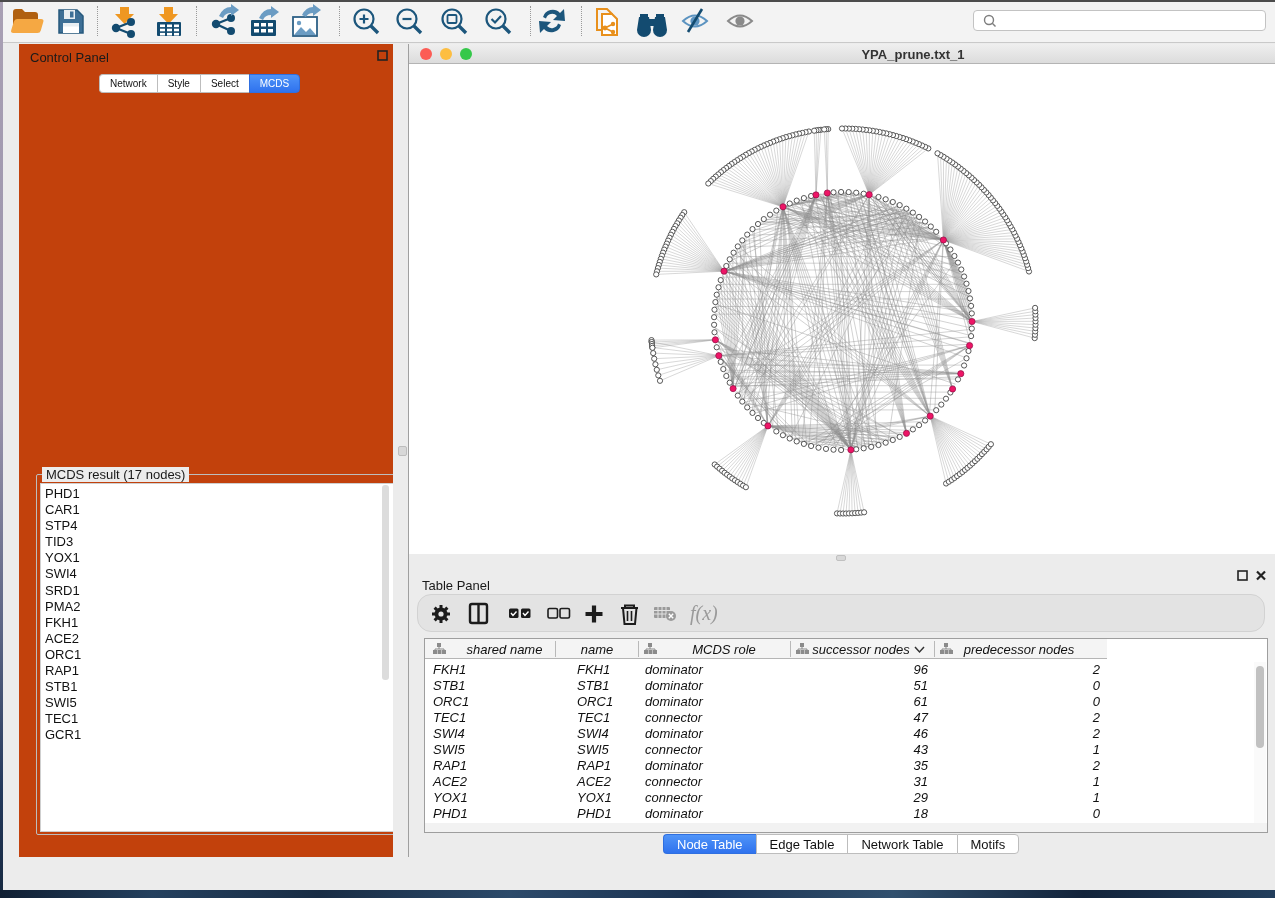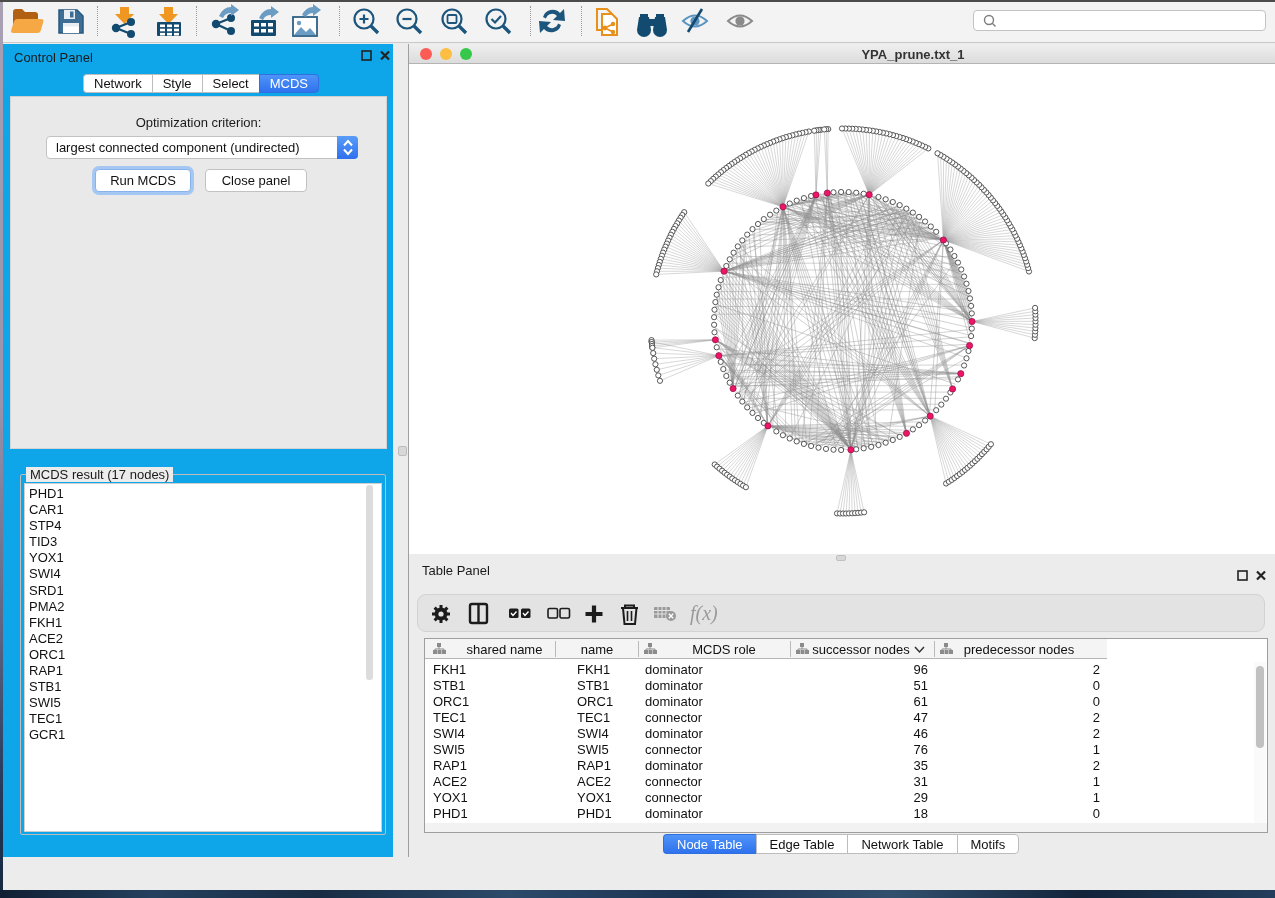--- a/index.html
+++ b/index.html
@@ -9,24 +9,24 @@
   .abs { position:absolute; }
   .window { position:absolute; left:3px; top:0; width:1272px; height:890px; background:#ececec; }
   
   .toolbar { position:absolute; left:0; top:0; width:1272px; height:43px;
              background:#f3f3f3; border-bottom:1px solid #c9c9c9; }
   .tsep { position:absolute; top:6px; height:30px; width:0;
           border-left:1px dotted #9a9a9a; }
   .searchbox { position:absolute; left:970px; top:10px; width:293px; height:21px;
                background:#fff; border:1px solid #c3c3c3; border-radius:4px; }
   
-  .cpanel { position:absolute; left:0; top:44px; width:390px; height:813px; background:#0ea5e9; }
+  .cpanel { position:absolute; left:16px; top:44px; width:390px; height:813px; background:#c2410c; }
   .paneltitle { font-size:13px; color:#1a1a1a; }
   .tabrow { position:absolute; left:80px; top:30px; height:19px; display:flex; }
-  .tab { height:19px; line-height:18px; font-size:13px; color:#111; text-align:center;
+  .tab { height:19px; line-height:18px; font-size:10px; color:#111; text-align:center;
          background:#fff; border:1px solid #bdbdbd; border-right:none; padding:0 10px; }
   .tab.first { border-radius:4px 0 0 4px; }
   .tab.last  { border-radius:0 4px 4px 0; border-right:1px solid #bdbdbd; }
   .tab.sel { background:linear-gradient(#4f94f8,#2f72ee); color:#fff; border-color:#2f6fe0; }
   .cpinner { position:absolute; left:7px; top:52px; width:377px; height:353px;
              background:#e9e9e9; border:1px solid #d4d4d4; border-top:1px solid #cfcfcf; }
   .optlabel { position:absolute; left:0; top:18px; width:100%; text-align:center;
               font-size:13px; color:#1a1a1a; }
   .combo { position:absolute; left:35px; top:39px; width:312px; height:23px; background:#fff;
            border:1px solid #c2c2c2; border-radius:4px; font-size:13px; color:#111;
@@ -54,23 +54,23 @@
               background:linear-gradient(#efefef,#dcdcdc); border-bottom:1px solid #b4b4b4; }
   .tl { position:absolute; top:4px; width:12px; height:12px; border-radius:50%; }
   .netname { position:absolute; top:3px; left:0; width:1008px; text-align:center; font-size:13px;
              font-weight:bold; color:#333; }
   .hdivider { position:absolute; left:406px; top:554px; width:869px; height:8px; background:#ececec; }
   .hdivider .knob { position:absolute; left:427px; top:1px; width:10px; height:6px;
                     background:#d8d8d8; border:1px solid #c0c0c0; border-radius:2px; }
   
   .tpanel { position:absolute; left:406px; top:562px; width:862px; height:295px; background:#ececec; }
   .ttoolbar { position:absolute; left:8px; top:32px; width:848px; height:38px;
-              background:#e3e3e3; border:1px solid #d2d2d2; border-radius:9px; }
+              background:#e3e3e3; border:1px solid #d2d2d2; border-radius:14px; }
   .tablewrap { position:absolute; left:15px; top:76px; width:844px; height:195px;
-               background:#fff; border:1px solid #9e9e9e; }
+               background:#fff; border:1px solid #9e9e9e;font-style:italic; }
   .thead { position:absolute; left:0; top:0; width:682px; height:20px; background:#f4f4f4;
            border-bottom:1px solid #b5b5b5; font-size:13px; color:#111; }
   .thead .sep { position:absolute; top:2px; height:16px; width:1px; background:#b9b9b9; }
   .trow { position:absolute; left:0; width:842px; height:16.1px; font-size:13px; color:#111; }
   .trow span { position:absolute; top:0; line-height:16px; }
   .vscroll { position:absolute; right:1px; top:23px; width:12px; height:170px; background:#fafafa; }
   .vscroll .thumb { position:absolute; left:2px; top:4px; width:8px; height:82px;
                     background:#c1c1c1; border-radius:4px; }
   .btabs { position:absolute; left:254px; top:272px; height:20px; display:flex; }
   .btab { height:20px; line-height:19px; font-size:13px; color:#111; text-align:center;
@@ -237,33 +237,20 @@
     <div class="paneltitle abs" style="left:11px;top:6px">Control Panel</div>
     <svg class="abs" style="left:358px;top:6px" width="30" height="12" viewBox="0 0 30 12" xmlns="http://www.w3.org/2000/svg">
       <rect x="1" y="1" width="9" height="9" fill="none" stroke="#222" stroke-width="1.6"></rect>
       <path d="M20 1.5 L28 9.5 M28 1.5 L20 9.5" stroke="#222" stroke-width="2.2"></path>
     </svg>
     <div class="tabrow">
       <div class="tab first">Network</div>
         <div class="tab">Style</div>
         <div class="tab">Select</div>
         <div class="tab sel last">MCDS</div>
-    </div>
-    <div class="cpinner">
-      <div class="optlabel">Optimization criterion:</div>
-      <div class="combo">largest connected component (undirected)
-        <div class="step">
-          <svg width="22" height="23" viewBox="0 0 22 23" xmlns="http://www.w3.org/2000/svg">
-            <path d="M7 9.5 L11 5 L15 9.5" fill="none" stroke="#fff" stroke-width="2"></path>
-            <path d="M7 13.5 L11 18 L15 13.5" fill="none" stroke="#fff" stroke-width="2"></path>
-          </svg>
-        </div>
-      </div>
-      <div class="btn focusring" style="left:84px;top:72px;width:96px">Run MCDS</div>
-      <div class="btn" style="left:194px;top:72px;width:102px">Close panel</div>
     </div>
     <div class="groupbox">
       <div class="grouplabel" style="left:5px">MCDS result (17 nodes)</div>
       <div class="mcdslist">
         <div>PHD1</div>
           <div>CAR1</div>
           <div>STP4</div>
           <div>TID3</div>
           <div>YOX1</div>
           <div>SWI4</div>
@@ -1137,21 +1124,21 @@
         <circle cx="715.8" cy="355.7" r="3.1"></circle>
         <circle cx="712.4" cy="339.8" r="3.1"></circle>
         <circle cx="721.0" cy="271.2" r="3.1"></circle>
       </g>
     </svg>
   <div class="hdivider">
       <div class="knob"></div>
     </div>
 
   <div class="tpanel">
-    <div class="paneltitle abs" style="left:13px;top:1px">Table Panel</div>
+    <div class="paneltitle abs" style="left:13px;top:16px">Table Panel</div>
     <svg class="abs" style="left:828px;top:8px" width="30" height="12" viewBox="0 0 30 12" xmlns="http://www.w3.org/2000/svg">
       <rect x="1" y="1" width="9" height="9" fill="none" stroke="#222" stroke-width="1.6"></rect>
       <path d="M20 1.5 L28 9.5 M28 1.5 L20 9.5" stroke="#222" stroke-width="2.2"></path>
     </svg>
     <div class="ttoolbar">
       <svg width="330" height="38" viewBox="0 0 330 38" xmlns="http://www.w3.org/2000/svg">
 
         <g fill="#1c1c1c">
           <circle cx="23" cy="19" r="6.5"></circle>
           <g stroke="#1c1c1c" stroke-width="3">
@@ -1274,21 +1261,21 @@
           <span style="left:8px">SWI4</span>
           <span style="left:152px">SWI4</span>
           <span style="left:220px">dominator</span>
           <span style="left:463px;width:40px;text-align:right">46</span>
           <span style="left:635px;width:40px;text-align:right">2</span>
         </div>
         <div class="trow" style="top:103.0px">
           <span style="left:8px">SWI5</span>
           <span style="left:152px">SWI5</span>
           <span style="left:220px">connector</span>
-          <span style="left:463px;width:40px;text-align:right">76</span>
+          <span style="left:463px;width:40px;text-align:right">43</span>
           <span style="left:635px;width:40px;text-align:right">1</span>
         </div>
         <div class="trow" style="top:119.1px">
           <span style="left:8px">RAP1</span>
           <span style="left:152px">RAP1</span>
           <span style="left:220px">dominator</span>
           <span style="left:463px;width:40px;text-align:right">35</span>
           <span style="left:635px;width:40px;text-align:right">2</span>
         </div>
         <div class="trow" style="top:135.2px">

